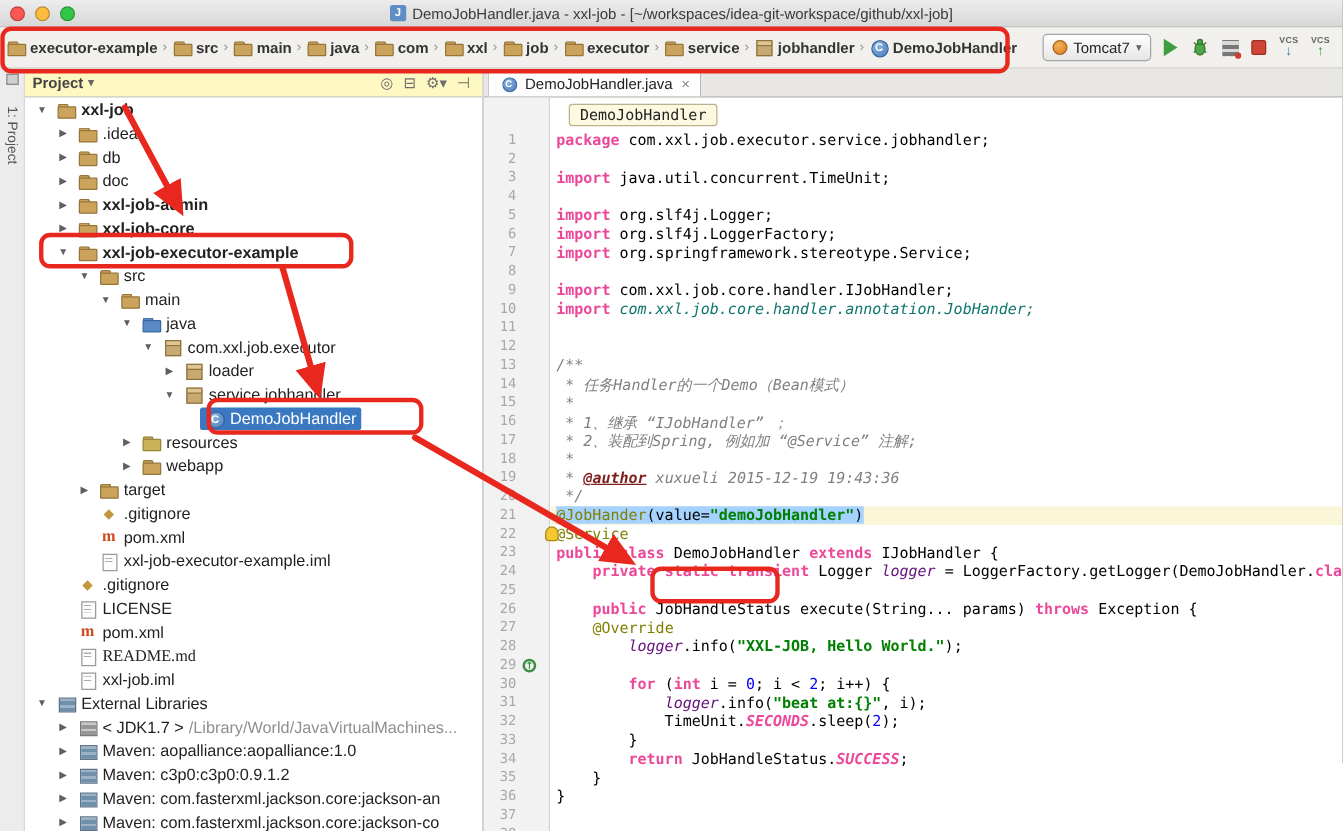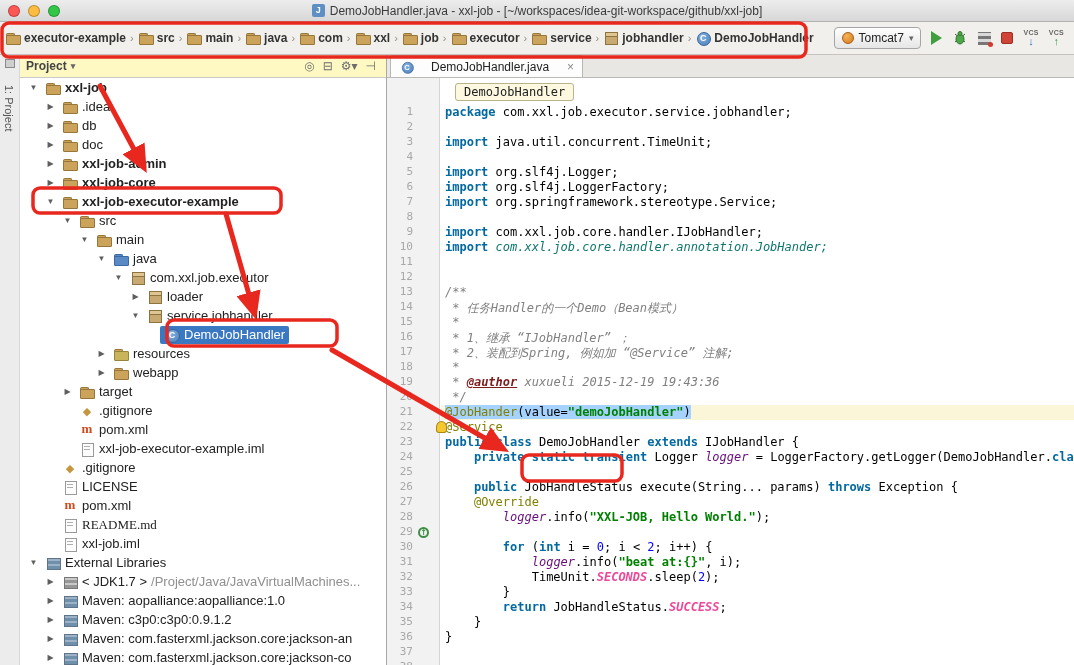--- a/index.html
+++ b/index.html
@@ -82,36 +82,36 @@
   .ticon-file::before{content:"";position:absolute;left:5px;top:5px;width:6px;height:6px;z-index:1;
     background:repeating-linear-gradient(#aeaeae 0 1px,transparent 1px 3px);}
   .ticon-ignored::after{content:"◆";position:absolute;left:0;top:0;width:16px;text-align:center;color:#c4973f;font-size:11px;line-height:16px;}
   .ticon-lib::after,.ticon-jdk::after{content:"";position:absolute;left:2px;top:3px;width:12px;height:10px;border:1px solid #5f7florida489;
     border:1px solid #5f7489;background:linear-gradient(#9db2c6 0 2px,#6f90ab 2px 5px,#9db2c6 5px 7px,#6f90ab 7px 10px);}
   .ticon-jdk::after{border-color:#777;background:linear-gradient(#c9c9c9 0 2px,#969696 2px 5px,#c9c9c9 5px 7px,#969696 7px 10px);}
 
   
   .editor{position:absolute;top:55px;left:387px;right:0;bottom:0;background:#fff;}
   .tabbar{height:23px;background:#e9e7e3;border-bottom:1px solid #bcbab6;display:flex;align-items:flex-end;padding-left:3px;}
-  .tab{display:flex;align-items:center;gap:16px;background:#fdfdfd;border:1px solid #b9b7b3;border-bottom:none;
+  .tab{display:flex;align-items:center;gap:5px;background:#fdfdfd;border:1px solid #b9b7b3;border-bottom:none;
     padding:0 8px;font-size:12px;height:22px;border-radius:3px 3px 0 0;cursor:default;}
   .tab .ticon{transform:scale(.85);}
   .tab-close{color:#8a8a8a;font-size:12px;margin-left:2px;cursor:pointer;}
   .scroll{position:absolute;top:23px;left:0;right:0;bottom:0;overflow:hidden;}
   .gutter{position:absolute;top:0;left:0;bottom:0;width:53px;background:#f2f2f2;border-right:1px solid #d5d5d5;}
   .lnums{padding-top:27px;}
   .lnum{height:15px;line-height:15px;font:11px "DejaVu Sans Mono",monospace;color:#a8a8a8;text-align:right;padding-right:26px;}
   .gutter-ovr{position:absolute;left:31px;width:11px;height:11px;border:2px solid #3e8e44;border-radius:50%;
     color:#3e8e44;font:bold 8px/8px "DejaVu Sans",sans-serif;text-align:center;}
   .code{position:absolute;top:0;left:54px;right:0;bottom:0;}
   .lines{padding-top:27px;}
   .cline{height:15px;line-height:15px;font:12px "DejaVu Sans Mono",monospace;white-space:pre;color:#000;padding-left:4px;}
   .caret-line{background:#fcf6d8;}
   .sel{background:#a6d2ff;}
-  .tk-k{color:#0369a1;font-weight:bold;}
+  .tk-k{color:#ec4899;font-weight:bold;}
   .tk-s{color:#008000;font-weight:bold;}
   .tk-c{color:#808080;font-style:italic;}
   .tk-a{color:#808000;}
   .tk-f{color:#660e7a;font-style:italic;}
   .tk-sf{color:#ec4899;font-style:italic;font-weight:bold;}
   .tk-num{color:#0000ff;}
   .tk-g{color:#0f766e;font-style:italic;}
   .tk-dt{color:#7f1d1d;font-style:italic;font-weight:bold;text-decoration:underline;}
   .pill{position:absolute;top:5px;left:68px;background:#fdf8e0;border:1px solid #b9b28a;border-radius:3px;
     padding:1px 8px;font:12px "DejaVu Sans Mono",monospace;color:#222;}
@@ -418,21 +418,21 @@
           <span class="tbox">
             <span class="ticon ticon-lib"></span>
             <span class="tname">External Libraries</span>
           </span>
         </div>
         <div class="trow" style="padding-left: 23px;">
           <span class="tarrow">▶</span>
           <span class="tbox">
             <span class="ticon ticon-jdk"></span>
             <span class="tname">&lt; JDK1.7 &gt;</span>
-            <span class="tsub"> /Project/Java/JavaVirtualMachines...</span>
+            <span class="tsub"> /Library/World/JavaVirtualMachines...</span>
           </span>
         </div>
         <div class="trow" style="padding-left: 23px;">
           <span class="tarrow">▶</span>
           <span class="tbox">
             <span class="ticon ticon-lib"></span>
             <span class="tname">Maven: aopalliance:aopalliance:1.0</span>
           </span>
         </div>
         <div class="trow" style="padding-left: 23px;">

